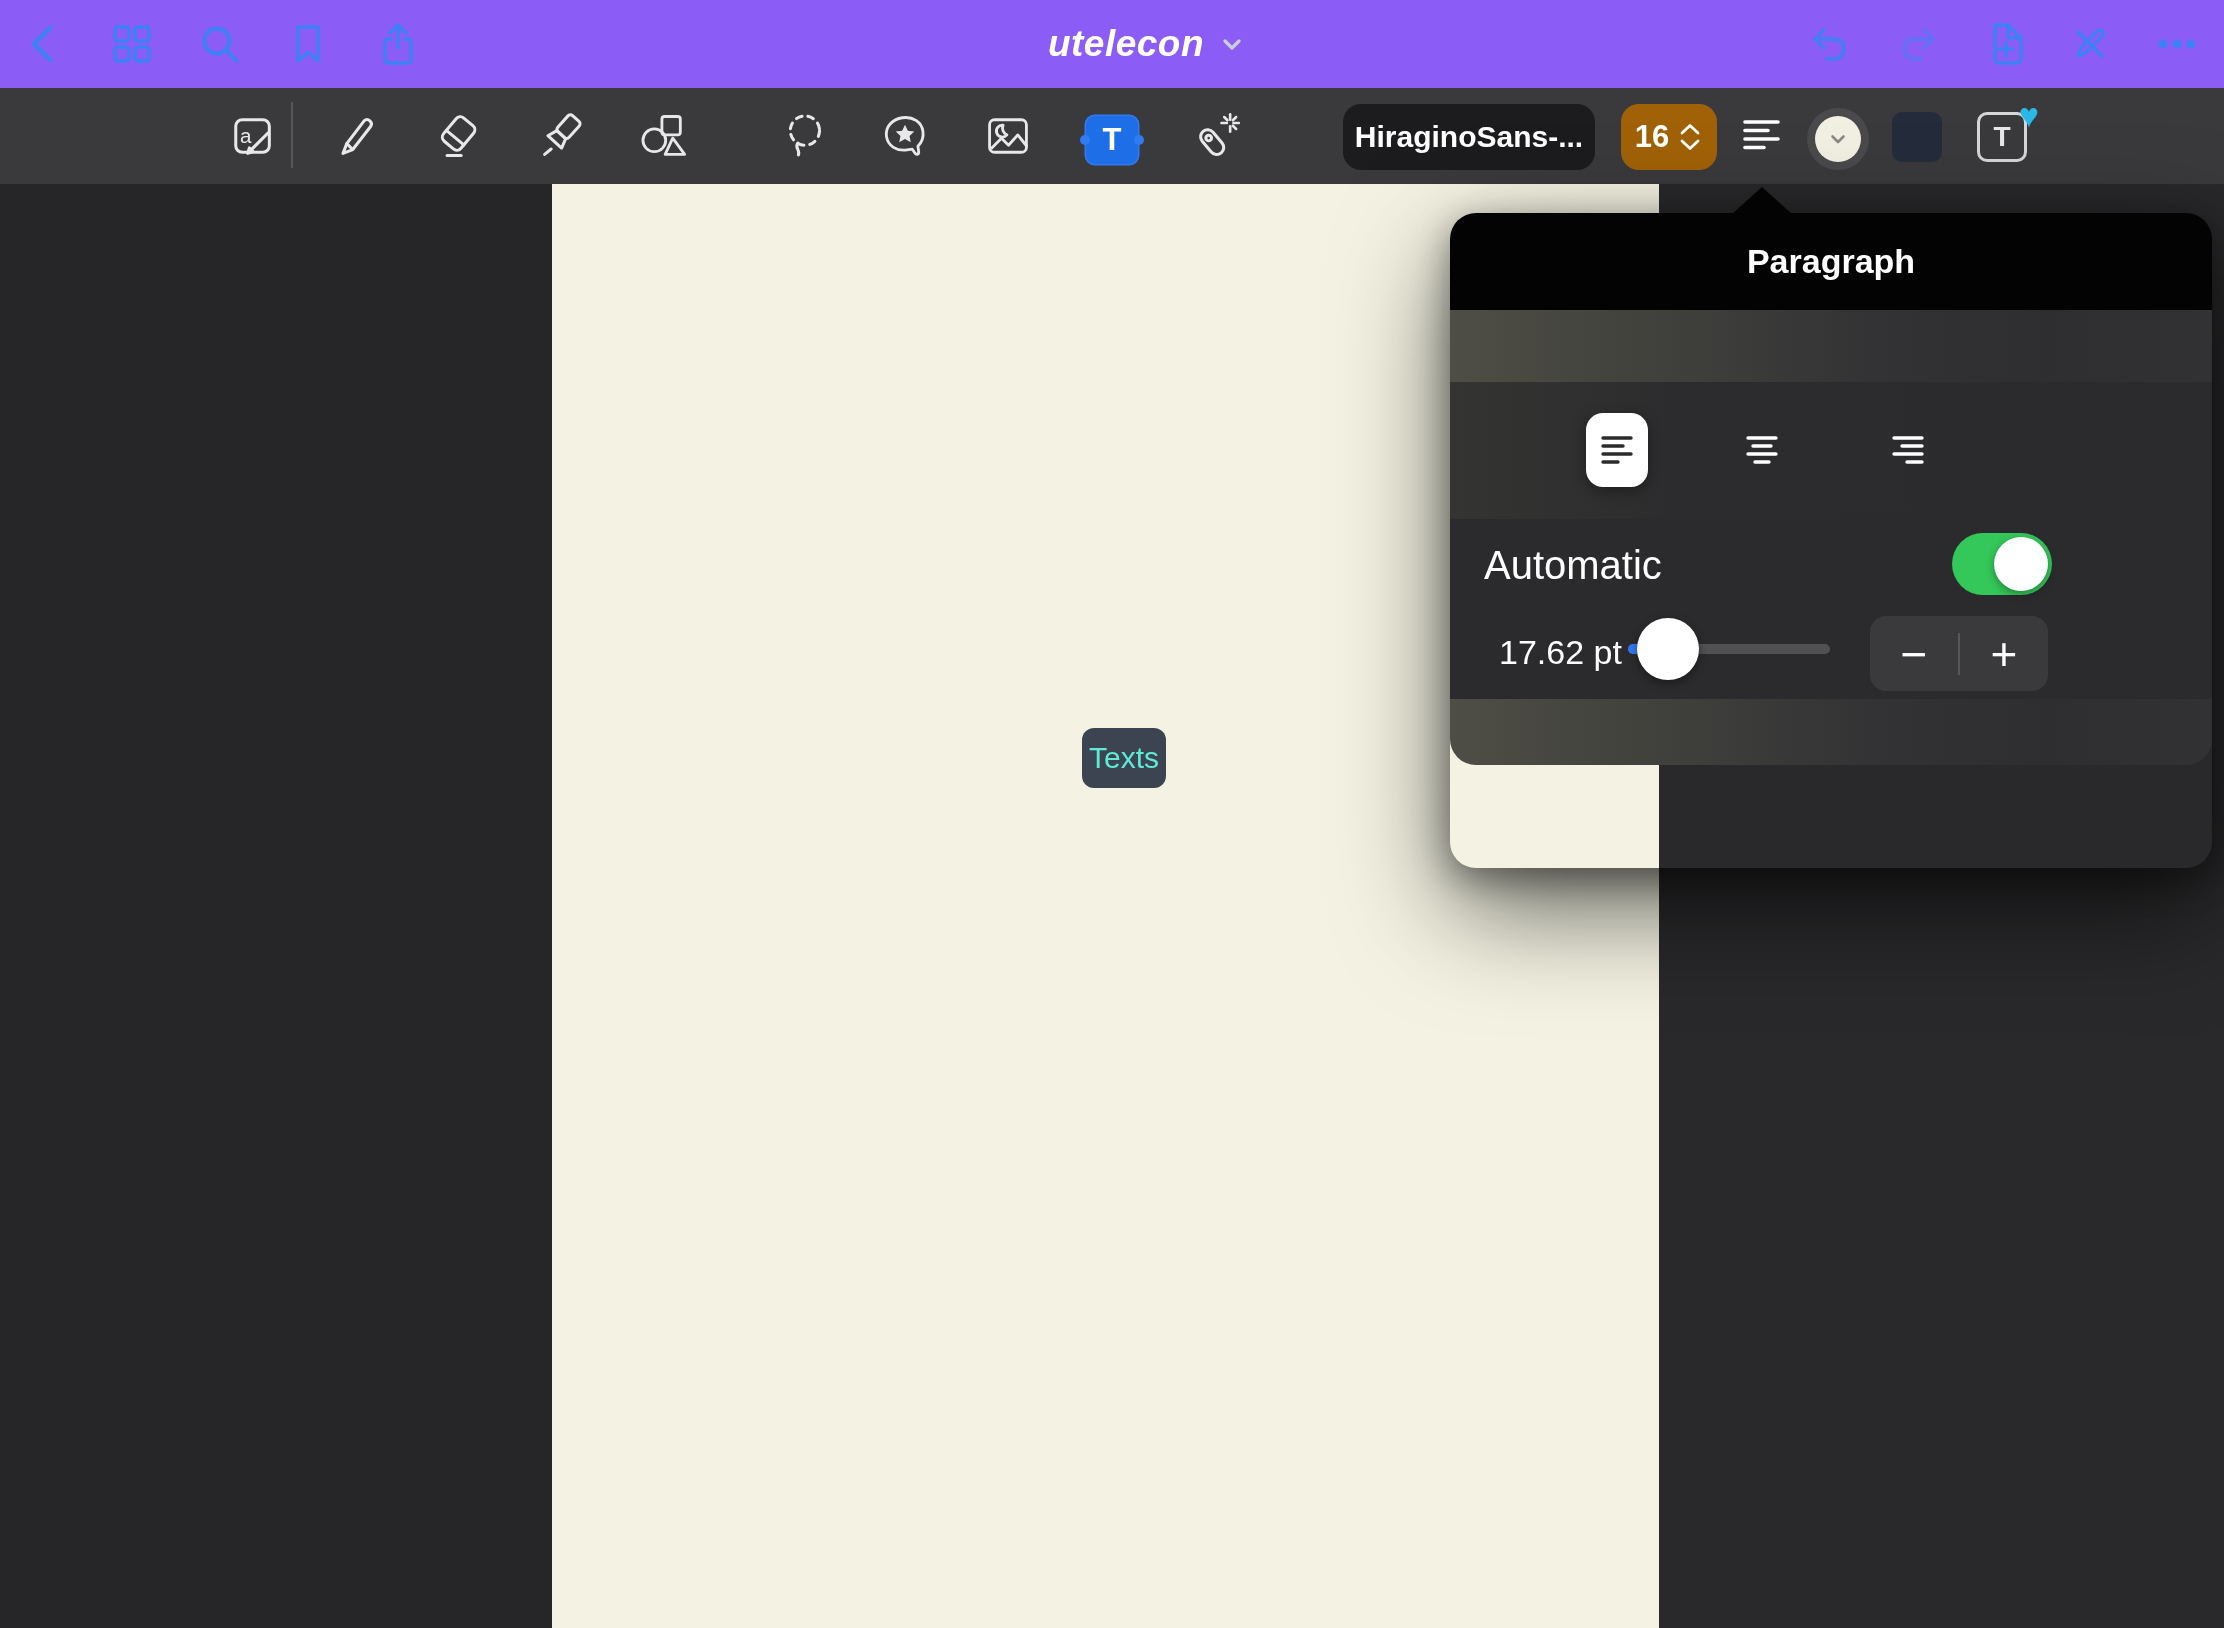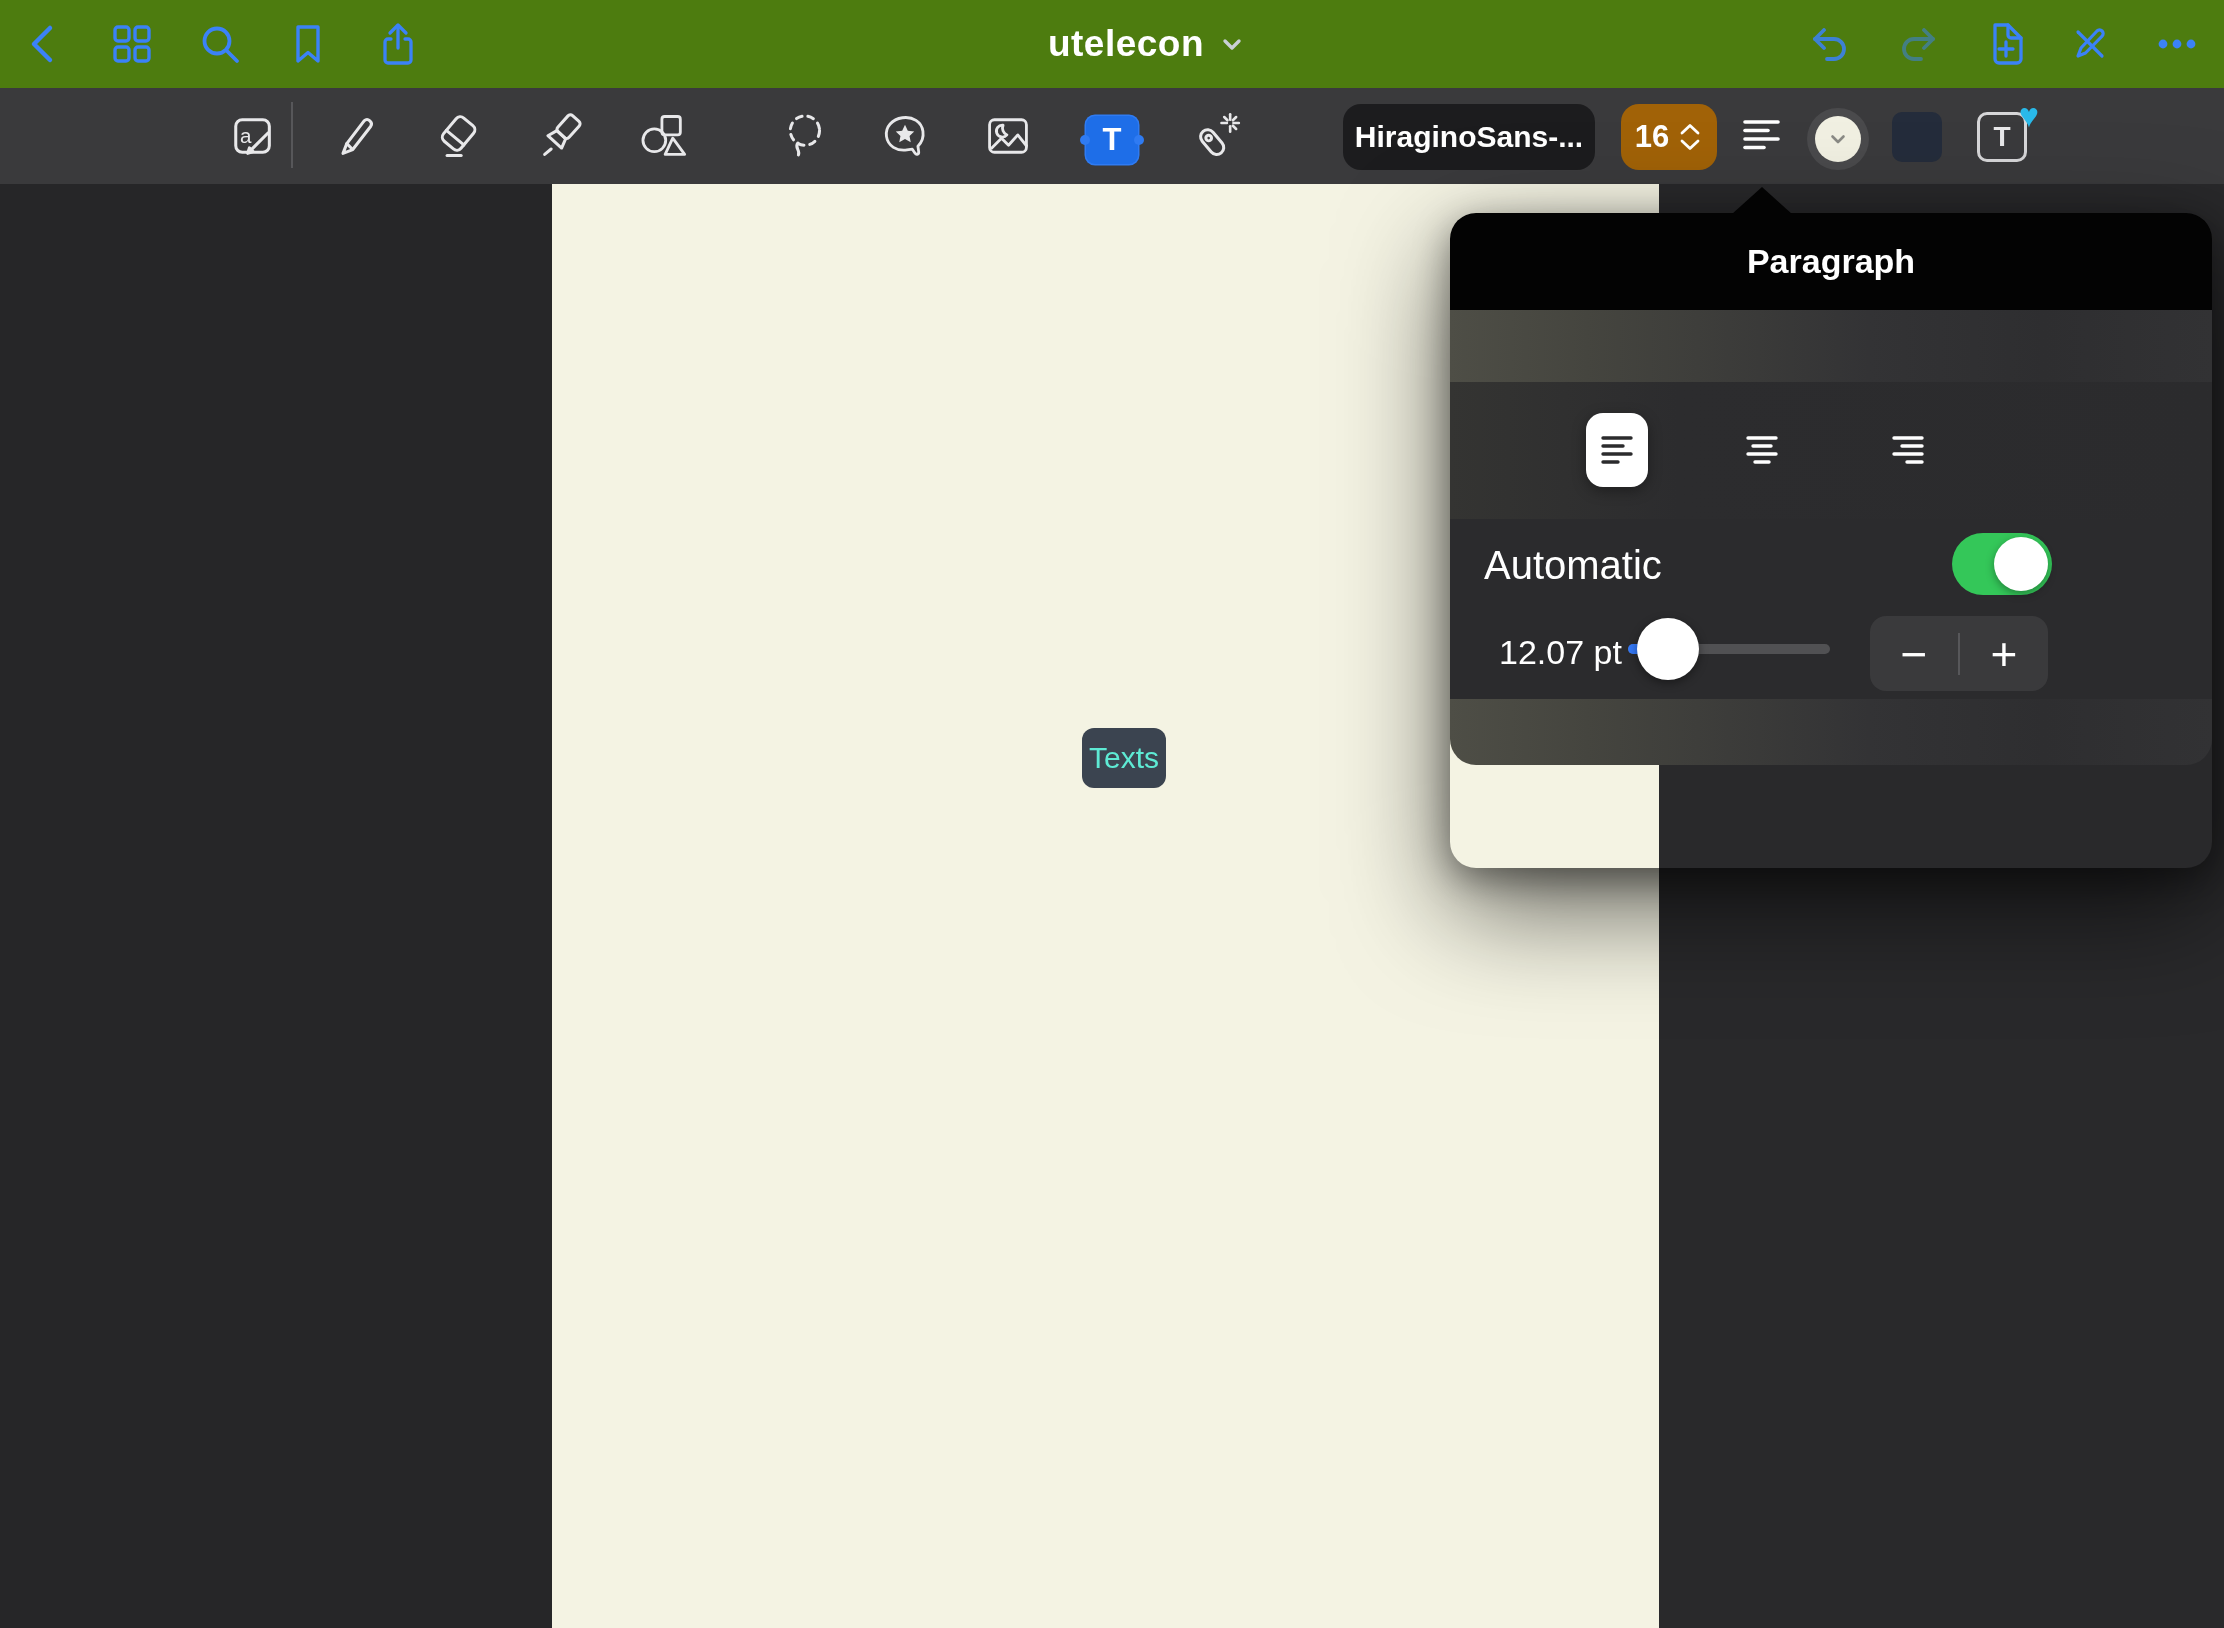--- a/index.html
+++ b/index.html
@@ -1,21 +1,21 @@
 <!DOCTYPE html>
 <html><head>
 <meta charset="utf-8">
 <style>
   * { margin:0; padding:0; box-sizing:border-box; }
   html,body { width:2224px; height:1628px; overflow:hidden; background:#262628;
               font-family:"Liberation Sans", sans-serif; }
   #screen { position:relative; width:2224px; height:1628px; }
 
   
-  #navbar { position:absolute; left:0; top:0; width:2224px; height:88px; background:#4d7c0f; }
+  #navbar { position:absolute; left:0; top:0; width:2224px; height:88px; background:#8b5cf6;font-style:italic; }
   .nav-ic { position:absolute; top:44px; transform:translate(-50%,-50%); width:52px; height:52px;
             display:flex; align-items:center; justify-content:center; }
   #ic-back{left:44px} #ic-grid{left:132px} #ic-search{left:220px} #ic-bookmark{left:308px} #ic-share{left:398px}
   #ic-undo{left:1830px; opacity:.85} #ic-redo{left:1918px; opacity:.5} #ic-addpage{left:2006px}
   #ic-penx{left:2090px} #ic-more{left:2177px}
   #title-group { position:absolute; left:947px; top:0; width:400px; height:88px;
                  display:flex; align-items:center; justify-content:center; gap:14px; }
   .title-text { color:#FFFFFF; font-size:37px; font-weight:700; letter-spacing:.5px; }
 
   
@@ -392,21 +392,21 @@
 
 
     <div id="rows-block">
       <div id="automatic-row">
         <span class="lbl">Automatic</span>
         <span id="toggle">
           <span class="knob"></span>
         </span>
       </div>
       <div id="slider-row">
-        <span class="val">12.07 pt</span>
+        <span class="val">17.62 pt</span>
         <span id="slider-track">
           <span id="slider-fill"></span>
         </span>
         <span id="slider-thumb"></span>
         <div id="stepper">
           <span class="step-btn">−</span>
           <span class="sep"></span>
           <span class="step-btn">+</span>
         </div>
       </div>

